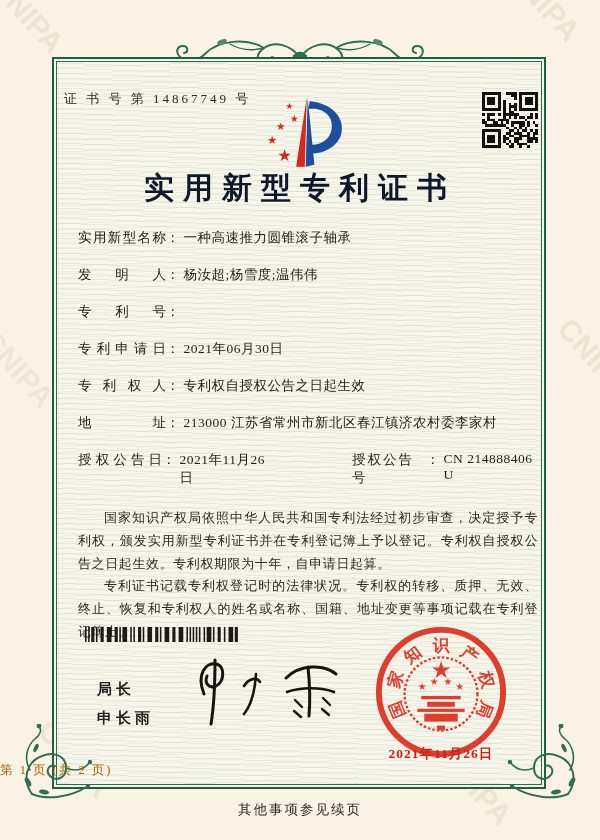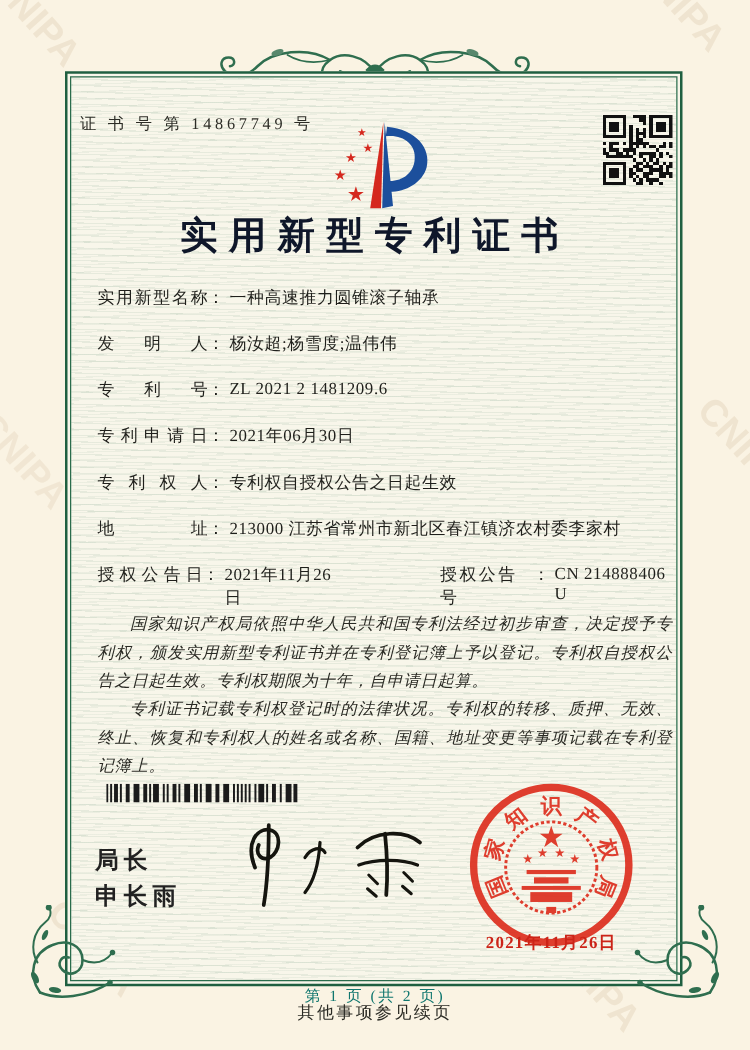--- a/index.html
+++ b/index.html
@@ -41,36 +41,36 @@
   
   .fields{position:absolute;left:78px;top:229px;right:58px;}
   .field-row{height:37px;display:flex;align-items:flex-start;font-size:13.5px;color:#1f1f1b;}
   .flabel{display:inline-block;width:88px;text-align:justify;text-align-last:justify;}
   .flabel2{display:inline-block;letter-spacing:2px;margin-left:45px;}
   .fcolon{margin-right:4px;}
   .fvalue{letter-spacing:.5px;}
   .fgap{display:inline-block;width:34px;}
   
   .body-text{
-    position:absolute;left:78px;top:488px;right:62px;
-    font-size:13px;line-height:1.75;font-style:italic;letter-spacing:.6px;
+    position:absolute;left:78px;top:507px;right:62px;
+    font-size:13px;line-height:1.75;letter-spacing:.6px;
     color:#2a2a24;text-align:justify;
   }
   .body-text p{margin:0;text-indent:2em;}
   
   .barcode{position:absolute;left:85px;top:627px;width:156px;height:15px;}
-  .director{position:absolute;left:76px;top:674px;font-family:"Liberation Sans",sans-serif;
-    font-weight:600;font-size:19px;letter-spacing:4px;line-height:29px;color:#222;}
+  .director{position:absolute;left:97px;top:674px;font-family:"Liberation Sans",sans-serif;
+    font-weight:600;font-size:15px;letter-spacing:4px;line-height:29px;color:#222;}
   .signature{position:absolute;left:178px;top:654px;width:175px;height:75px;}
   .seal{position:absolute;left:372px;top:623px;width:138px;height:138px;opacity:.92;}
   .seal-date{
     position:absolute;left:372px;top:745px;width:138px;text-align:center;
     color:#c822166;color:#cc2418;font-size:13.5px;font-weight:600;letter-spacing:1px;z-index:5;
   }
-  .page-footer{position:absolute;left:0;top:762px;width:100%;text-align:center;font-size:12.5px;letter-spacing:2px;color:#0f766e;margin-top:27px;}
+  .page-footer{position:absolute;left:0;top:762px;width:100%;font-size:12.5px;letter-spacing:2px;color:#a16207;}
   .cont-note{position:absolute;left:0;top:801px;width:100%;text-align:center;font-size:13.5px;letter-spacing:2px;color:#2a2a24;}
   svg{display:block;}
 </style>
 </head>
 <body>
 
 <div id="wm-layer">
     <div class="wm" style="left: -18px; top: -2px; font-size: 30px; opacity: 0.3;">CNIPA</div>
     <div class="wm" style="left: 498px; top: -14px; font-size: 30px; opacity: 0.3;">CNIPA</div>
     <div class="wm" style="left: 420px; top: 215px; font-size: 34px; opacity: 0.16;">CNIPA</div>
@@ -407,21 +407,20 @@
       <span class="fvalue">一种高速推力圆锥滚子轴承</span>
     </div>
     <div class="field-row">
       <span class="flabel">发明人</span>
       <span class="fcolon">：</span>
       <span class="fvalue">杨汝超;杨雪度;温伟伟</span>
     </div>
     <div class="field-row">
       <span class="flabel">专利号</span>
       <span class="fcolon">：</span>
-      <span class="fvalue">ZL 2021 2 1481209.6</span>
     </div>
     <div class="field-row">
       <span class="flabel">专利申请日</span>
       <span class="fcolon">：</span>
       <span class="fvalue">2021年06月30日</span>
     </div>
     <div class="field-row">
       <span class="flabel">专利权人</span>
       <span class="fcolon">：</span>
       <span class="fvalue">专利权自授权公告之日起生效</span>

